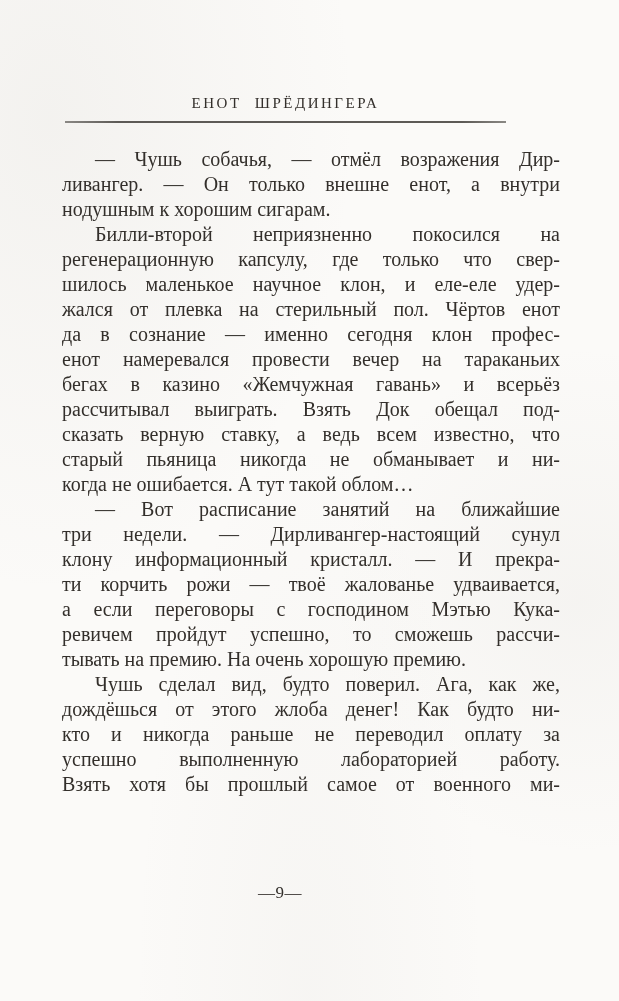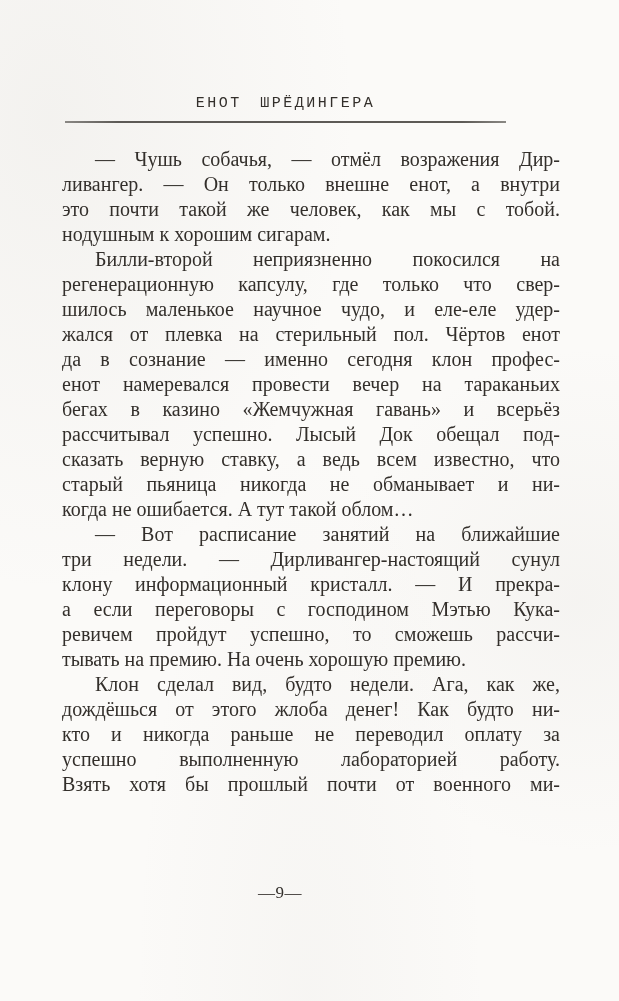--- a/index.html
+++ b/index.html
@@ -27,21 +27,20 @@
   .running-header {
     position: absolute;
     top: 95px; left: 65px; width: 441px;
     text-align: center;
     font-size: 15px;
     letter-spacing: 2.5px;
     word-spacing: 7px;
     color: var(--text);
     text-transform: uppercase;
     white-space: nowrap;
-    font-family: Liberation Mono, monospace;
   }
   .header-rule {
     position: absolute;
     top: 121px; left: 65px; width: 441px; height: 2px;
     background: linear-gradient(to right, #8a8884, var(--rule) 12%, var(--rule) 90%, #8a8884);
   }
   .page-body-text {
     position: absolute;
     top: 147px; left: 62px; width: 498px;
     font-size: 20px;
@@ -71,46 +70,46 @@
 </head>
 <body>
 
 <div class="book-page">
   <div class="running-header">ЕНОТ ШРЁДИНГЕРА</div>
   <div class="header-rule"></div>
   <div class="page-body-text">
       <div class="paragraph">
         <div class="line first">— Чушь собачья, — отмёл возражения Дир-</div>
         <div class="line">ливангер. — Он только внешне енот, а внутри</div>
-        <div class="line">это почти такой же человек, как мы с тобой.</div>
         <div class="line unjustified">нодушным к хорошим сигарам.</div>
       </div>
       <div class="paragraph">
         <div class="line first">Билли-второй неприязненно покосился на</div>
         <div class="line">регенерационную капсулу, где только что свер-</div>
-        <div class="line">шилось маленькое научное чудо, и еле-еле удер-</div>
+        <div class="line">шилось маленькое научное клон, и еле-еле удер-</div>
         <div class="line">жался от плевка на стерильный пол. Чёртов енот</div>
         <div class="line">да в сознание — именно сегодня клон профес-</div>
         <div class="line">енот намеревался провести вечер на тараканьих</div>
         <div class="line">бегах в казино «Жемчужная гавань» и всерьёз</div>
-        <div class="line">рассчитывал успешно. Лысый Док обещал под-</div>
+        <div class="line">рассчитывал выиграть. Взять Док обещал под-</div>
         <div class="line">сказать верную ставку, а ведь всем известно, что</div>
         <div class="line">старый пьяница никогда не обманывает и ни-</div>
         <div class="line unjustified">когда не ошибается. А тут такой облом…</div>
       </div>
       <div class="paragraph">
         <div class="line first">— Вот расписание занятий на ближайшие</div>
         <div class="line">три недели. — Дирливангер-настоящий сунул</div>
         <div class="line">клону информационный кристалл. — И прекра-</div>
+        <div class="line">ти корчить рожи — твоё жалованье удваивается,</div>
         <div class="line">а если переговоры с господином Мэтью Кука-</div>
         <div class="line">ревичем пройдут успешно, то сможешь рассчи-</div>
         <div class="line unjustified">тывать на премию. На очень хорошую премию.</div>
       </div>
       <div class="paragraph">
-        <div class="line first">Клон сделал вид, будто недели. Ага, как же,</div>
+        <div class="line first">Чушь сделал вид, будто поверил. Ага, как же,</div>
         <div class="line">дождёшься от этого жлоба денег! Как будто ни-</div>
         <div class="line">кто и никогда раньше не переводил оплату за</div>
         <div class="line">успешно выполненную лабораторией работу.</div>
-        <div class="line">Взять хотя бы прошлый почти от военного ми-</div>
+        <div class="line">Взять хотя бы прошлый самое от военного ми-</div>
       </div>
     </div>
   <div class="page-number">—9—</div>
 </div>
 
 </body></html>

